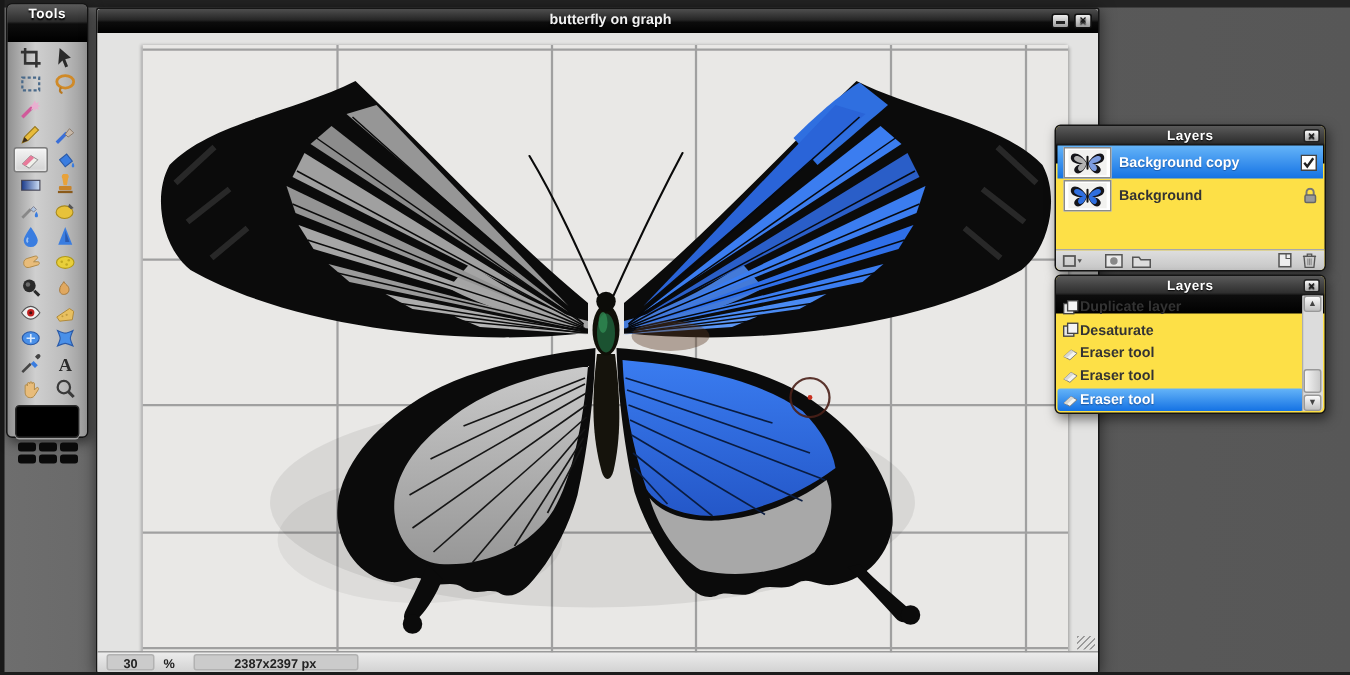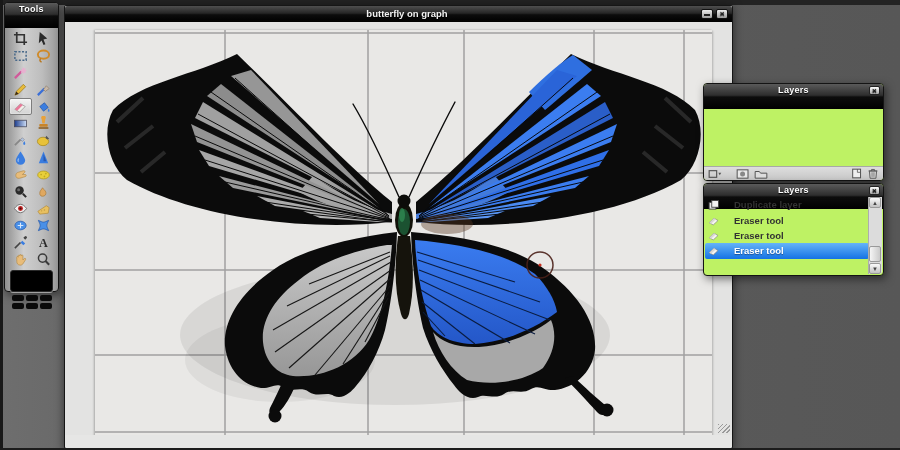--- a/index.html
+++ b/index.html
@@ -5,21 +5,21 @@
   html,body{margin:0;padding:0;}
   body{width:900px;height:450px;position:relative;overflow:hidden;
        font-family:"Liberation Sans","DejaVu Sans",sans-serif;
        background:linear-gradient(90deg,#6e6e6e 0%,#686868 10%,#5c5c5c 40%,#575757 100%);}
   .noselect{user-select:none;}
   
   .top-strip{position:absolute;left:0;top:0;width:900px;height:5px;background:#232323;}
   .left-strip{position:absolute;left:0;top:0;width:3px;height:450px;background:#191919;}
   .bottom-strip{position:absolute;left:0;bottom:0;width:900px;height:2px;background:#1c1c1c;}
   
-  .panel{position:absolute;background:#bef264;border:1px solid #141414;border-radius:4px;
+  .panel{position:absolute;background:#fde047;border:1px solid #141414;border-radius:4px;
          box-shadow:2px 3px 8px rgba(0,0,0,.5);}
   .ptitle{height:25px;border-radius:3px 3px 0 0;position:relative;
           background:linear-gradient(#5a5a5a 0%,#2e2e2e 45%,#0d0d0d 52%,#000 100%);
           color:#fff;font-size:9px;font-weight:bold;line-height:13px;text-align:center;
           text-shadow:0 1px 1px #000;letter-spacing:.3px;}
   .pclose{position:absolute;right:3px;top:2px;width:11px;height:9px;border-radius:2px;
           background:linear-gradient(#fdfdfd,#a8a8a8);border:1px solid #222;box-sizing:border-box;
           color:#1a1a1a;font-size:8px;line-height:7px;font-weight:bold;text-align:center;cursor:pointer;}
   
   .tools{left:4px;top:2px;width:53px;height:288px;
@@ -69,21 +69,21 @@
   .lname{flex:1 1 auto;white-space:nowrap;overflow:hidden;}
   .ricon{flex:0 0 auto;display:flex;align-items:center;}
   .lbar{position:absolute;left:0;right:0;bottom:0;height:13px;border-top:1px solid #a8a8a8;
         background:linear-gradient(#dedede,#c6c6c6);border-radius:0 0 3px 3px;
         display:flex;align-items:center;padding:0 4px;gap:4px;}
   .lbar .sp{flex:1;}
   .lbtn{display:flex;align-items:center;cursor:pointer;}
   
   .history{left:703px;top:183px;width:179px;height:91px;}
   .hrows{position:absolute;left:1px;top:13px;right:14px;}
-  .hrow{height:15.4px;display:flex;align-items:center;gap:14px;padding:0 3px;
+  .hrow{height:15.4px;display:flex;align-items:center;gap:0;padding:0 3px;
         font-size:9.5px;font-weight:bold;color:#333;cursor:pointer;white-space:nowrap;}
   .hrow.sel{background:linear-gradient(#65b4f8,#1472e4);color:#fff;border-radius:2px;
             text-shadow:0 1px 1px rgba(0,0,30,.4);}
   .hscroll{position:absolute;top:13px;right:1px;bottom:1px;width:13px;background:#dcdcdc;
            border-left:1px solid #adadad;border-radius:0 0 3px 0;}
   .sbtn{position:absolute;left:0;width:12px;height:11px;border:1px solid #999;box-sizing:border-box;
         border-radius:2px;background:linear-gradient(#fbfbfb,#c2c2c2);color:#444;font-size:6px;
         line-height:10px;text-align:center;cursor:pointer;}
   .sbtn.up{top:0;}
   .sbtn.down{bottom:0;}
@@ -436,28 +436,71 @@
         <g>
           <circle cx="445" cy="235" r="13" fill="none" stroke="#4a2018" stroke-width="1.5" opacity="0.9"></circle>
           <circle cx="445" cy="235" r="1.6" fill="#c83020"></circle>
         </g>
       </g>
     </svg>
 
     <div class="grip"></div>
   </div>
 
+  <div class="statusbar">
+    <span class="sbox zoombox">30</span>
+    <span class="unit">%</span>
+    <span class="sbox dimbox">2387x2397 px</span>
+  </div>
 </div>
 
 <div class="panel layers">
   <div class="ptitle">
     <span>Layers</span>
     <span class="pclose">×</span>
   </div>
   <div class="lrows">
+      <div class="lrow sel">
+        <span class="lthumb">
+          <svg width="28" height="17" viewBox="0 0 30 20">
+            <rect width="30" height="20" fill="#f2f2f0"></rect>
+            <path d="M14.5,10C10,2 3,1 2,5 1,9 6,11 10,11 5,12 3,16 6,18 9,19.5 13,16 14.5,11Z" fill="#15151a"></path>
+            <path d="M15.5,10C20,2 27,1 28,5 29,9 24,11 20,11 25,12 27,16 24,18 21,19.5 17,16 15.5,11Z" fill="#15151a"></path>
+            <path d="M14,10C10.5,4.5 5.5,3.5 4.5,6 4,8.5 8,10 11.5,10.3 8,11 6.5,14.5 8.5,16.2 10.7,17.3 13,14.5 14,11Z" fill="#b2b2b2"></path>
+            <path d="M16,10C19.5,4.5 24.5,3.5 25.5,6 26,8.5 22,10 18.5,10.3 22,11 23.5,14.5 21.5,16.2 19.3,17.3 17,14.5 16,11Z" fill="#7d9ce0"></path>
+            <rect x="14.2" y="4.5" width="1.6" height="11" rx=".8" fill="#111"></rect>
+          </svg>
+        </span>
+        <span class="lname">Background copy</span>
+        <span class="ricon">
+          <svg width="11" height="11" viewBox="0 0 11 11">
+            <rect x=".5" y=".5" width="10" height="10" fill="#fff" stroke="#444"></rect>
+            <path d="M2.5 5.5l2 2.5 4-5.5" fill="none" stroke="#222" stroke-width="1.6"></path>
+          </svg>
+        </span>
+      </div>
+      <div class="lrow">
+        <span class="lthumb">
+          <svg width="28" height="17" viewBox="0 0 30 20">
+            <rect width="30" height="20" fill="#f2f2f0"></rect>
+            <path d="M14.5,10C10,2 3,1 2,5 1,9 6,11 10,11 5,12 3,16 6,18 9,19.5 13,16 14.5,11Z" fill="#15151a"></path>
+            <path d="M15.5,10C20,2 27,1 28,5 29,9 24,11 20,11 25,12 27,16 24,18 21,19.5 17,16 15.5,11Z" fill="#15151a"></path>
+            <path d="M14,10C10.5,4.5 5.5,3.5 4.5,6 4,8.5 8,10 11.5,10.3 8,11 6.5,14.5 8.5,16.2 10.7,17.3 13,14.5 14,11Z" fill="#2f6fe0"></path>
+            <path d="M16,10C19.5,4.5 24.5,3.5 25.5,6 26,8.5 22,10 18.5,10.3 22,11 23.5,14.5 21.5,16.2 19.3,17.3 17,14.5 16,11Z" fill="#2f6fe0"></path>
+            <rect x="14.2" y="4.5" width="1.6" height="11" rx=".8" fill="#111"></rect>
+          </svg>
+        </span>
+        <span class="lname">Background</span>
+        <span class="ricon">
+          <svg width="9" height="11" viewBox="0 0 9 11">
+            <path d="M2 5V3.2A2.3 2.3 0 016.8 3.2V5" fill="none" stroke="#777" stroke-width="1.3"></path>
+            <rect x="1" y="5" width="7" height="5" rx="1" fill="#9a9a9a" stroke="#666"></rect>
+          </svg>
+        </span>
+      </div>
     </div>
   <div class="lbar">
     <span class="lbtn">
         <svg width="14" height="10" viewBox="0 0 16 12">
           <rect x="1" y="2" width="9" height="8" fill="none" stroke="#555" stroke-width="1.4"></rect>
           <path d="M12 4.5l3.5 0-1.75 3z" fill="#555"></path>
         </svg>
       </span>
     <span style="width:6px"></span>
     <span class="lbtn">
@@ -498,36 +541,45 @@
         <span style="display: flex; align-items: center;">
           <svg width="12" height="12" viewBox="0 0 16 15">
             <rect x="1.5" y="4" width="9" height="9" fill="#e8e8e8" stroke="#444" stroke-width="1.2"></rect>
             <rect x="5" y="1.5" width="9" height="9" fill="#f4f4f4" stroke="#444" stroke-width="1.2"></rect>
           </svg>
         </span>
         <span>Duplicate layer</span>
       </div>
       <div class="hrow">
         <span style="display: flex; align-items: center;">
-          <svg width="12" height="11" viewBox="0 0 16 15">
-            <path d="M1.5 10.5l6.5-6 5.5 3-6.5 6z" fill="#f4f4f0" stroke="#777" stroke-width=".8"></path>
-            <path d="M1.5 10.5l6.5-6 2.6 1.4-6.6 6z" fill="#d8d8d4"></path>
-          </svg>
-        </span>
-        <span>Eraser tool</span>
+          <svg width="12" height="12" viewBox="0 0 16 15">
+            <rect x="1.5" y="4" width="9" height="9" fill="#e8e8e8" stroke="#444" stroke-width="1.2"></rect>
+            <rect x="5" y="1.5" width="9" height="9" fill="#f4f4f4" stroke="#444" stroke-width="1.2"></rect>
+          </svg>
+        </span>
+        <span>Desaturate</span>
       </div>
       <div class="hrow">
         <span style="display: flex; align-items: center;">
           <svg width="12" height="11" viewBox="0 0 16 15">
             <path d="M1.5 10.5l6.5-6 5.5 3-6.5 6z" fill="#f4f4f0" stroke="#777" stroke-width=".8"></path>
             <path d="M1.5 10.5l6.5-6 2.6 1.4-6.6 6z" fill="#d8d8d4"></path>
           </svg>
         </span>
         <span>Eraser tool</span>
       </div>
+      <div class="hrow">
+        <span style="display: flex; align-items: center;">
+          <svg width="12" height="11" viewBox="0 0 16 15">
+            <path d="M1.5 10.5l6.5-6 5.5 3-6.5 6z" fill="#f4f4f0" stroke="#777" stroke-width=".8"></path>
+            <path d="M1.5 10.5l6.5-6 2.6 1.4-6.6 6z" fill="#d8d8d4"></path>
+          </svg>
+        </span>
+        <span>Eraser tool</span>
+      </div>
       <div class="hrow sel">
         <span style="display: flex; align-items: center;">
           <svg width="12" height="11" viewBox="0 0 16 15">
             <path d="M1.5 10.5l6.5-6 5.5 3-6.5 6z" fill="#f4f4f0" stroke="#777" stroke-width=".8"></path>
             <path d="M1.5 10.5l6.5-6 2.6 1.4-6.6 6z" fill="#d8d8d4"></path>
           </svg>
         </span>
         <span>Eraser tool</span>
       </div>
     </div>

